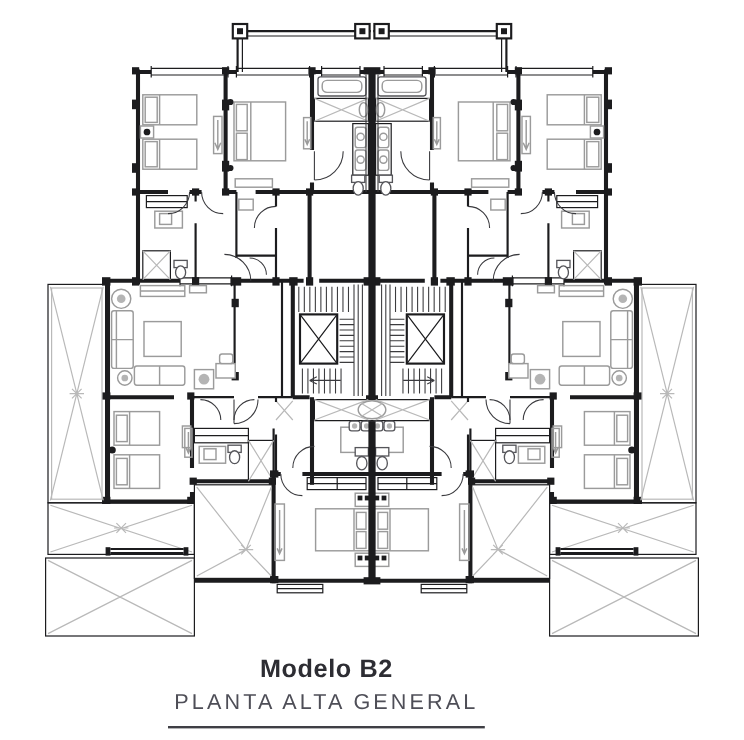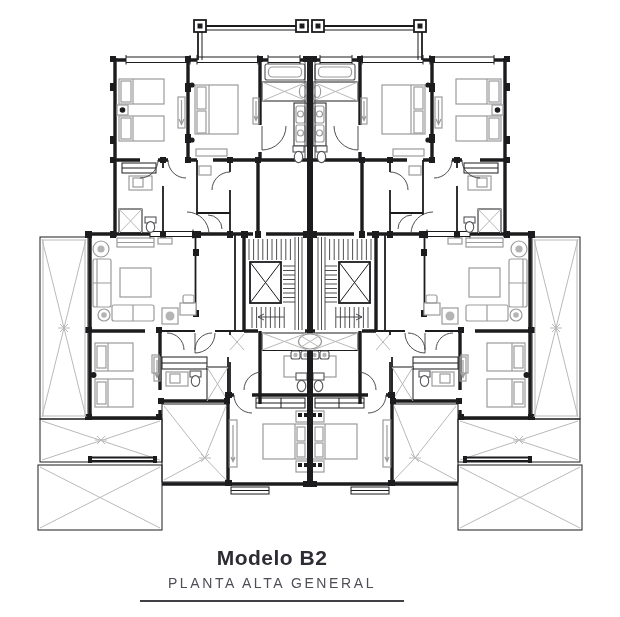--- a/index.html
+++ b/index.html
@@ -17,21 +17,21 @@
   .fg{fill:var(--c-furniture,#9b9b9b);stroke:none;opacity:.75}
   .fd{stroke:#55555a;stroke-width:1.1;fill:#fff}
   .t{stroke:var(--c-terrace_lines,#b9b9b9);stroke-width:1;fill:none}
   .s{stroke:var(--c-stair_lines,#3c3c3e);stroke-width:.9;fill:none}
   .door{stroke:#3a3a3e;stroke-width:.9;fill:none}
   .post{fill:#fff;stroke:var(--c-walls,#1c1c1e);stroke-width:1.8}
   
   .caption{position:absolute;top:546px;left:0;width:544px;text-align:center;}
   .title{font-size:21px;font-weight:bold;letter-spacing:.5px;line-height:24px;
          color:var(--c-title_text,#2d2d33);}
-  .subtitle{font-size:14px;letter-spacing:2.6px;margin-top:5px;
+  .subtitle{font-size:18px;letter-spacing:2.6px;margin-top:5px;
          color:var(--c-subtitle_text,#4e4e57);}
   .rule{width:264px;height:2px;margin:9px auto 0;
          background:var(--c-caption_rule,#3f3f45);}
 </style>
 </head>
 <body>
 
 <div class="plan-wrap">
 <svg width="620" height="540" viewBox="0 0 620 540" xmlns="http://www.w3.org/2000/svg" xmlns:xlink="http://www.w3.org/1999/xlink">
 <defs>

